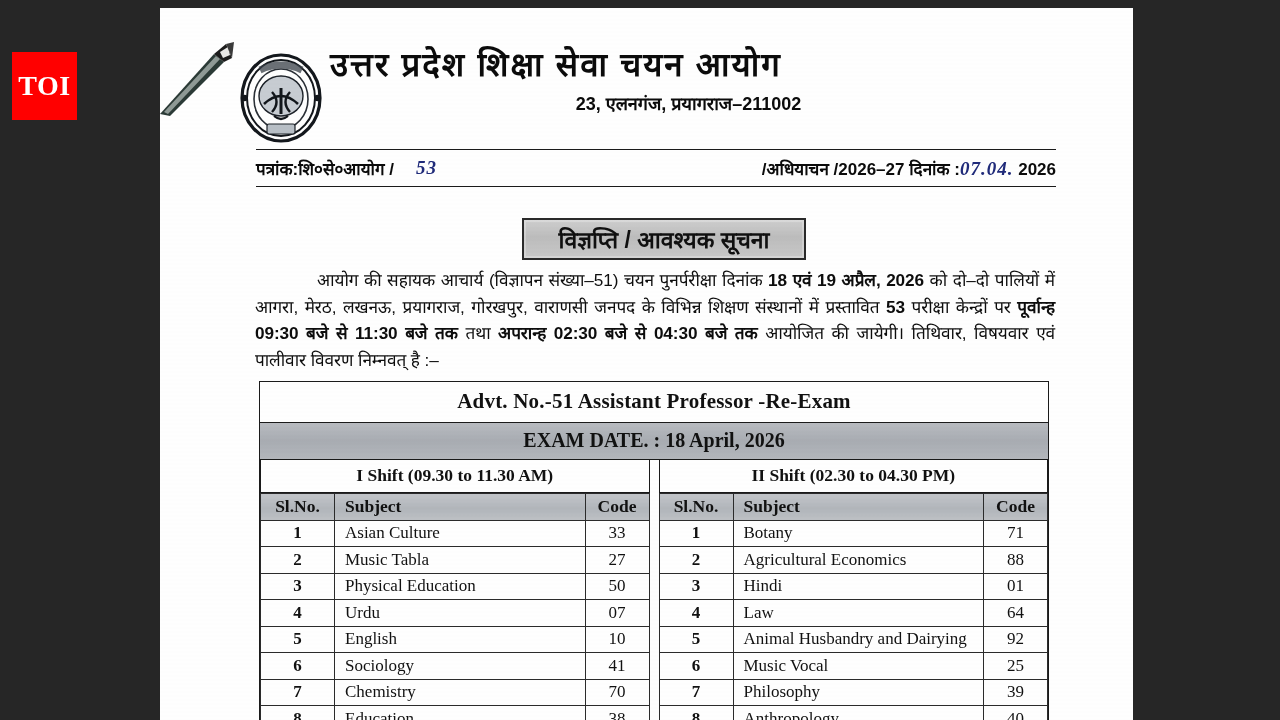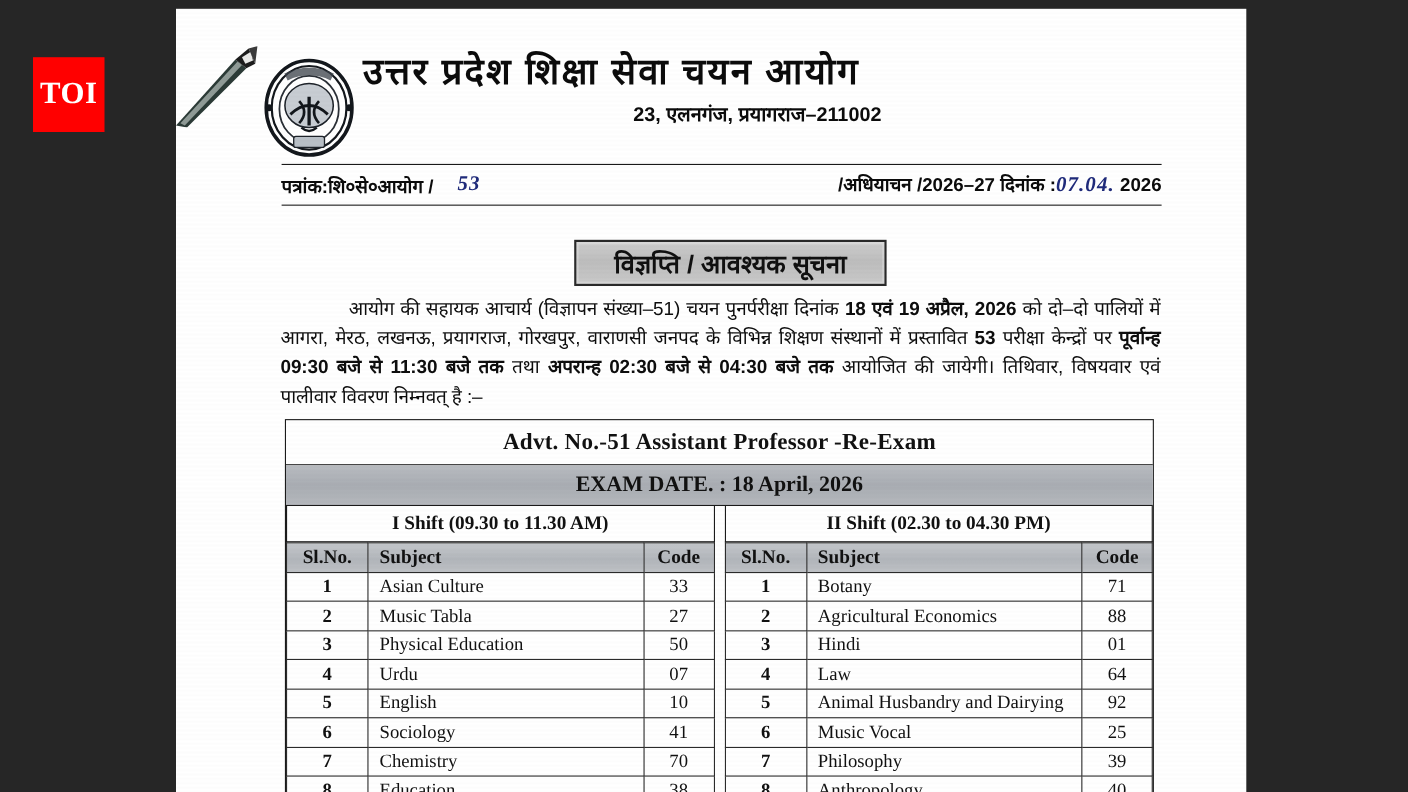--- a/index.html
+++ b/index.html
@@ -8,21 +8,21 @@
     overflow: hidden;
     background: #262626;
     font-family: "Liberation Serif", serif;
   }
 
   #root { position: relative; width: 1280px; height: 720px; background: #262626; }
 
   
   .toi-badge {
     position: absolute;
-    left: 30px; top: 52px;
+    left: 12px; top: 52px;
     width: 65px; height: 68px;
     background: #FF0000;
     display: flex; align-items: center; justify-content: center;
   }
   .toi-badge span {
     color: #ffffff;
     font-family: "Liberation Serif", serif;
     font-weight: 700;
     font-size: 28px;
     letter-spacing: 0.5px;

